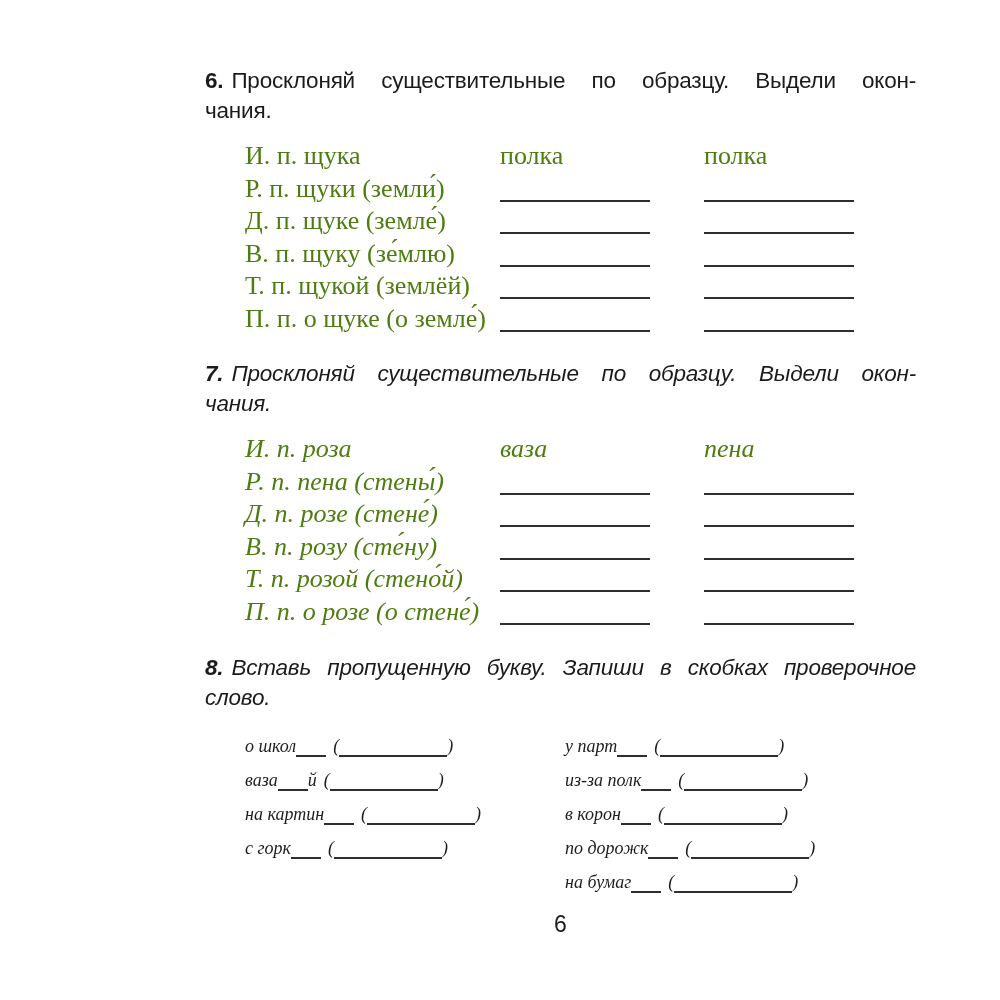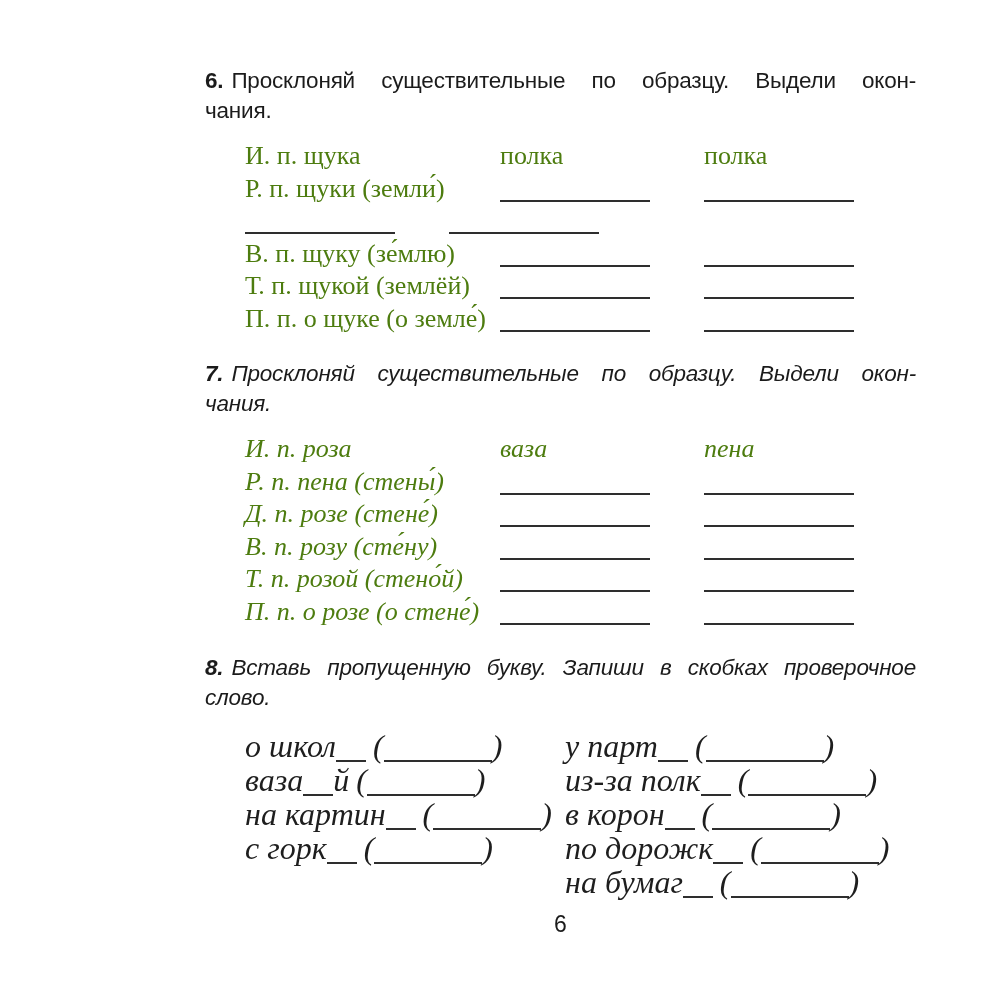--- a/index.html
+++ b/index.html
@@ -60,21 +60,21 @@
     width: 150px;
     border-bottom: 2px solid #2e2e2e;
     margin-top: 27px;
   }
   
   .items {
     display: grid;
     grid-template-columns: 320px auto;
     margin: 16px 0 0 40px;
     font-family: "Liberation Serif", serif;
-    font-size: 32px;
+    font-size: 18px;
     color: #1e1e1e;
   }
   .item {
     line-height: 34px;
     white-space: nowrap;
   }
   .iblank {
     display: inline-block;
     border-bottom: 2px solid #2e2e2e;
     vertical-align: -5px;
@@ -116,20 +116,21 @@
         <div class="t-row">
           <div class="t-label">Р. п. щуки (земли́)</div>
           <div class="t-c2">
               <span class="uline"></span>
             </div>
           <div class="t-c3">
               <span class="uline"></span>
             </div>
         </div>
         <div class="t-row">
+          <div class="t-label">Д. п. щуке (земле́)</div>
           <div class="t-c2">
               <span class="uline"></span>
             </div>
           <div class="t-c3">
               <span class="uline"></span>
             </div>
         </div>
         <div class="t-row">
           <div class="t-label">В. п. щуку (зе́млю)</div>
           <div class="t-c2">

